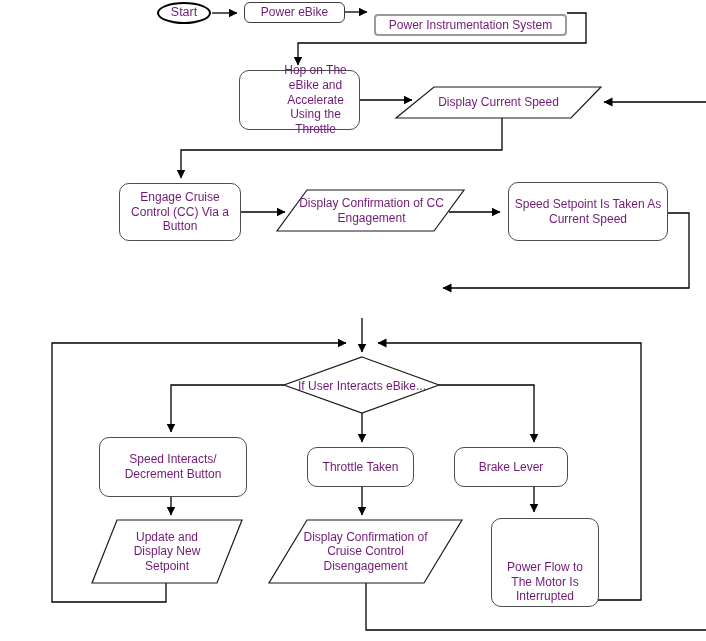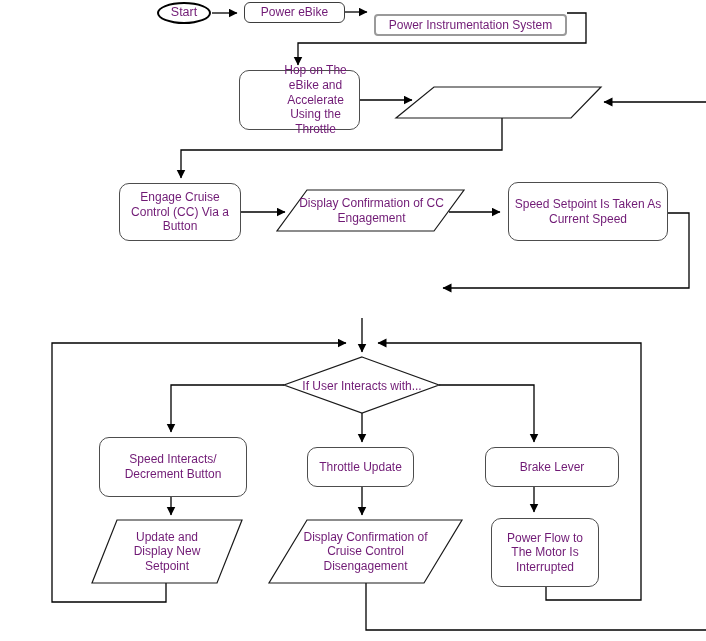--- a/index.html
+++ b/index.html
@@ -90,55 +90,58 @@
   </div>
 
   <div class="node proc-gray" style="left:330px;top:14px;width:193px;height:22px;">
     <span>Power Instrumentation System</span>
   </div>
 
   <div class="node rounded pad" style="left:195px;top:70px;width:121px;height:60px;padding-left:36px;">
     <span>Hop on The eBike and Accelerate Using the Throttle</span>
   </div>
 
+  <div class="node labelonly" style="left:372px;top:87px;width:165px;height:31px;">
+    <span>Display Current Speed</span>
+  </div>
 
   <div class="node rounded pad" style="left:75px;top:183px;width:122px;height:58px;text-align:center;">
     <span>Engage Cruise Control (CC) Via a Button</span>
   </div>
 
   <div class="node labelonly" style="left:255px;top:190px;width:145px;height:41px;">
     <span>Display Confirmation of CC Engagement</span>
   </div>
 
   <div class="node rounded pad" style="left:464px;top:182px;width:160px;height:59px;">
     <span>Speed Setpoint Is Taken As Current Speed</span>
   </div>
 
 
   <div class="node labelonly" style="left:248px;top:364px;width:140px;height:44px;">
-    <span>If User Interacts with...</span>
+    <span>If User Interacts eBike...</span>
   </div>
 
   <div class="node rounded pad" style="left:55px;top:437px;width:148px;height:60px;">
     <span>Speed Interacts/ Decrement Button</span>
   </div>
 
   <div class="node rounded" style="left:263px;top:447px;width:107px;height:40px;">
-    <span>Throttle Update</span>
+    <span>Throttle Taken</span>
   </div>
 
-  <div class="node rounded" style="left:441px;top:447px;width:134px;height:40px;">
+  <div class="node rounded" style="left:410px;top:447px;width:114px;height:40px;">
     <span>Brake Lever</span>
   </div>
 
   <div class="node labelonly" style="left:78px;top:520px;width:90px;height:63px;">
     <span>Update and Display New Setpoint</span>
   </div>
 
   <div class="node labelonly" style="left:249px;top:520px;width:145px;height:63px;">
     <span>Display Confirmation of Cruise Control Disengagement</span>
   </div>
 
-  <div class="node rounded pad" style="left:447px;top:518px;width:108px;height:69px;">
+  <div class="node rounded pad" style="left:447px;top:518px;width:108px;height:89px;align-items:flex-end;">
     <span>Power Flow to The Motor Is Interrupted</span>
   </div>
 
 </div>
 
 </body></html>

